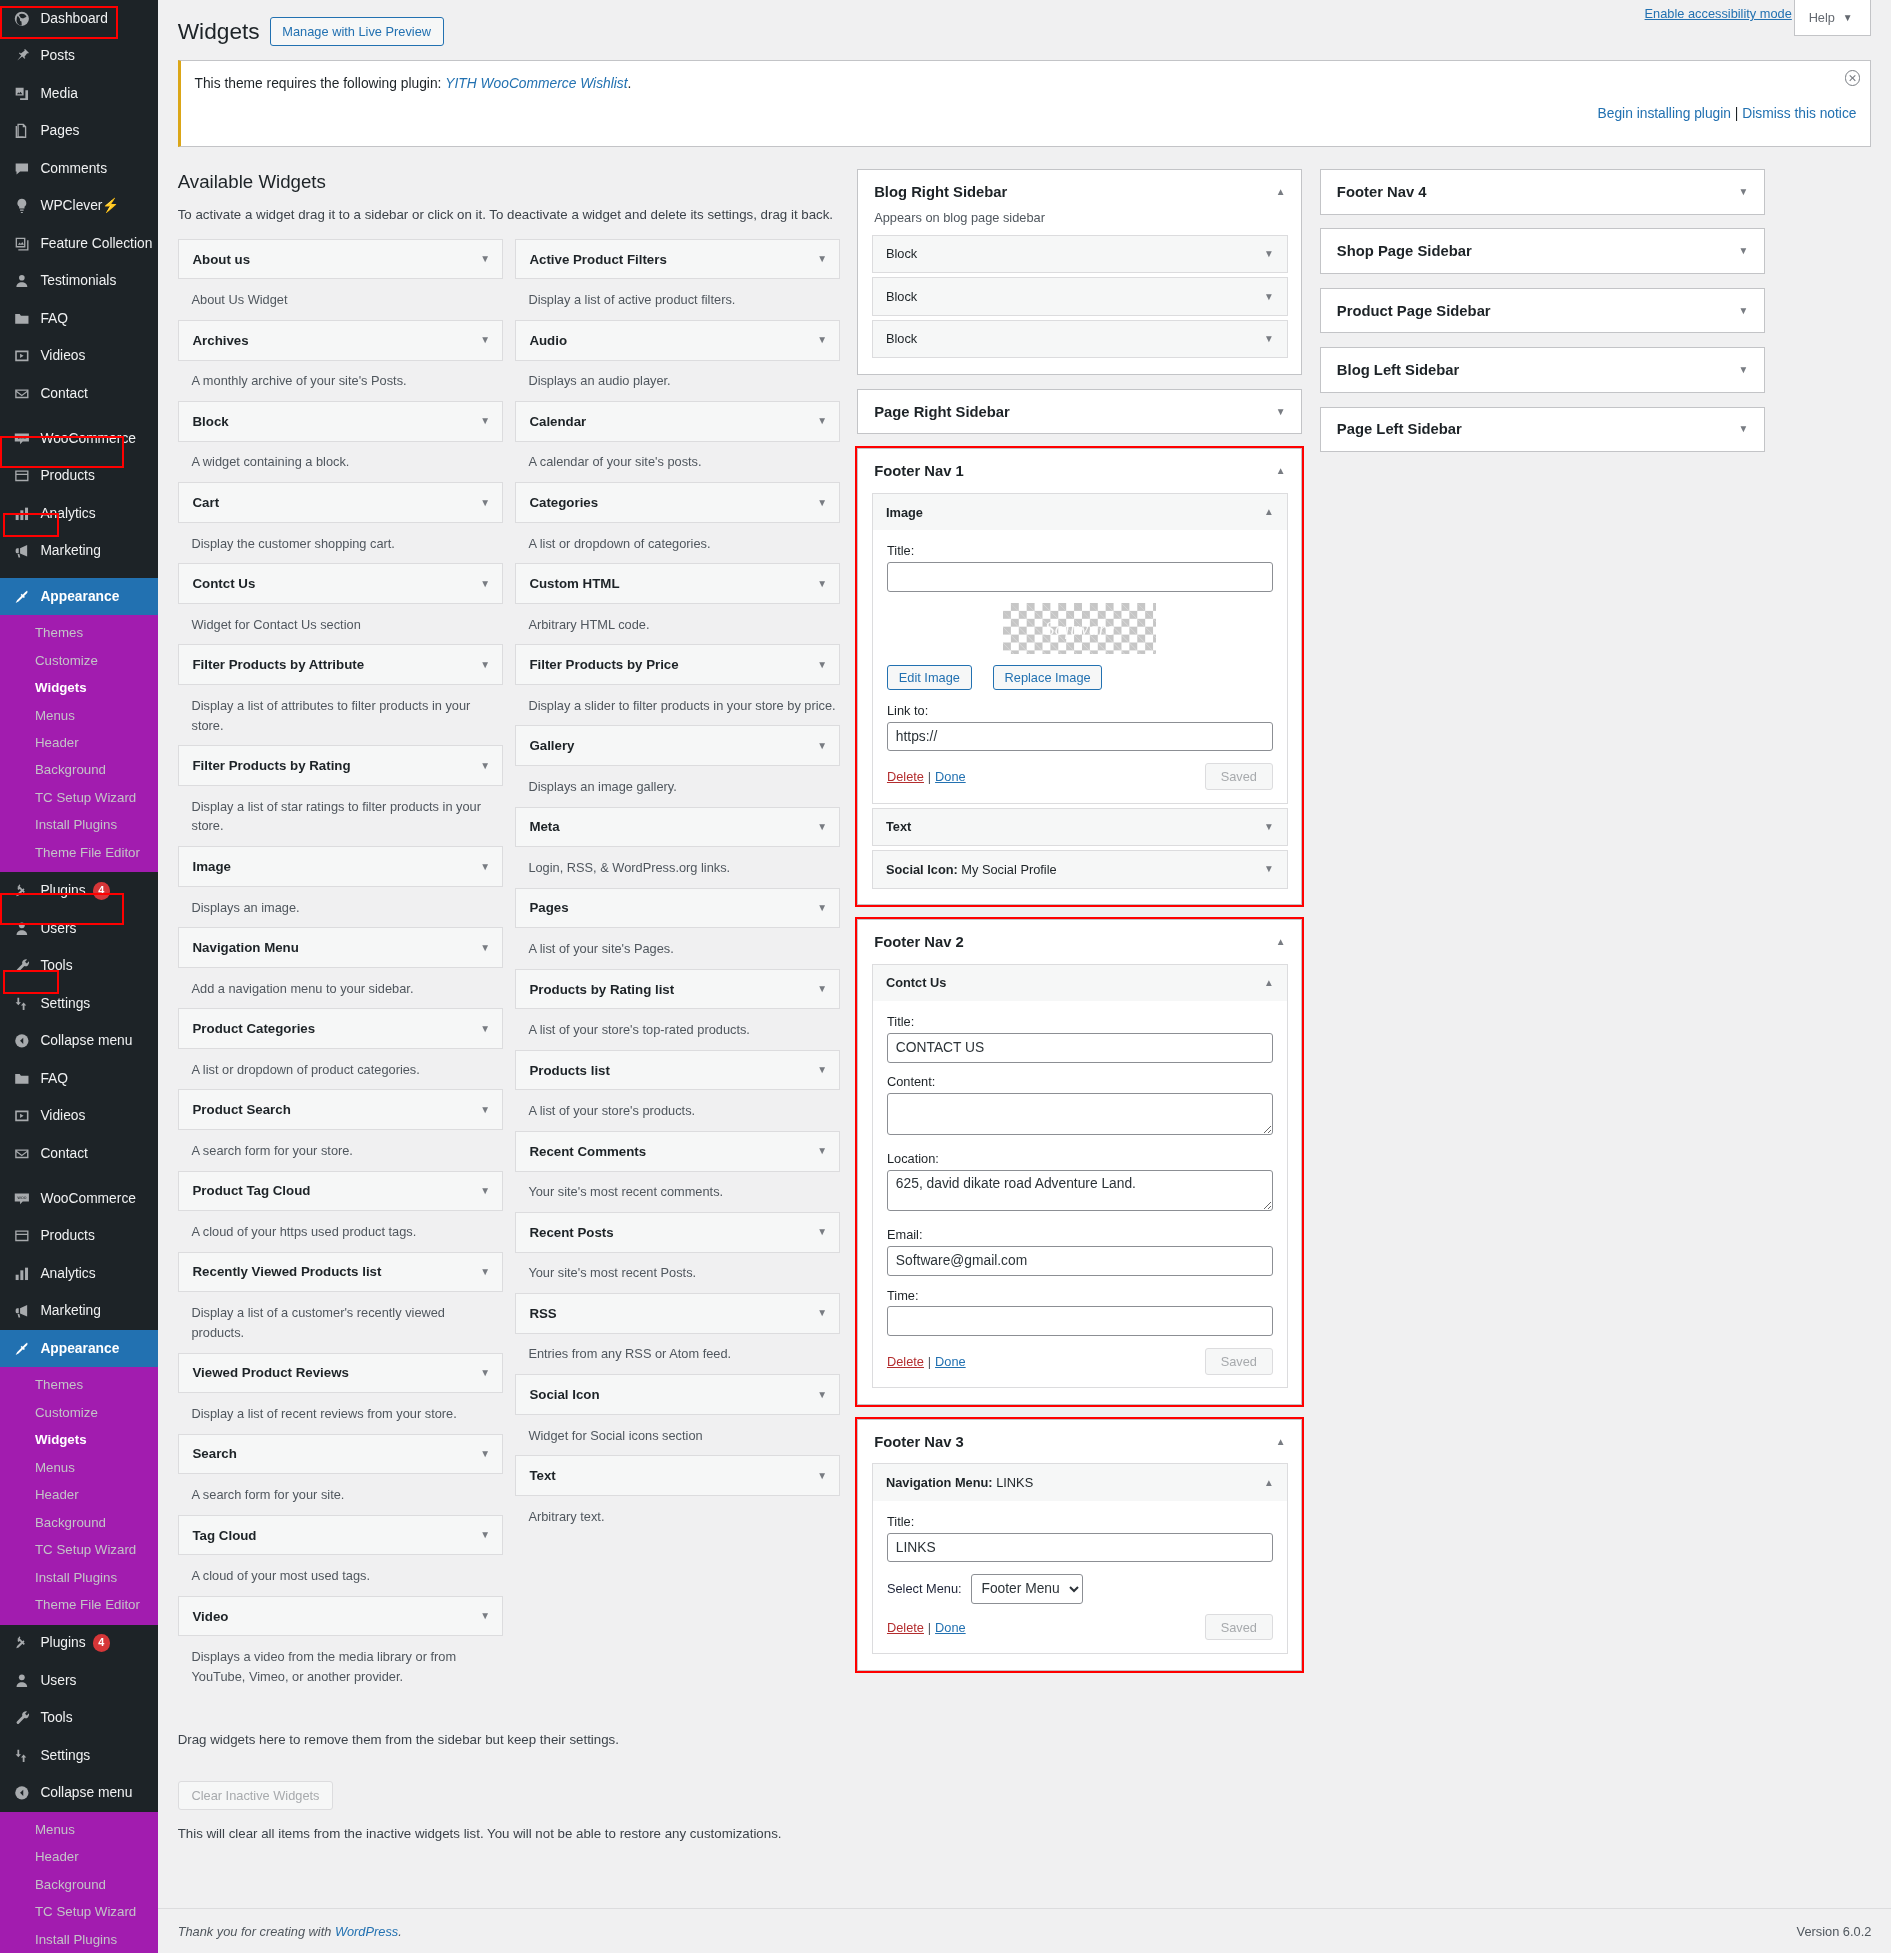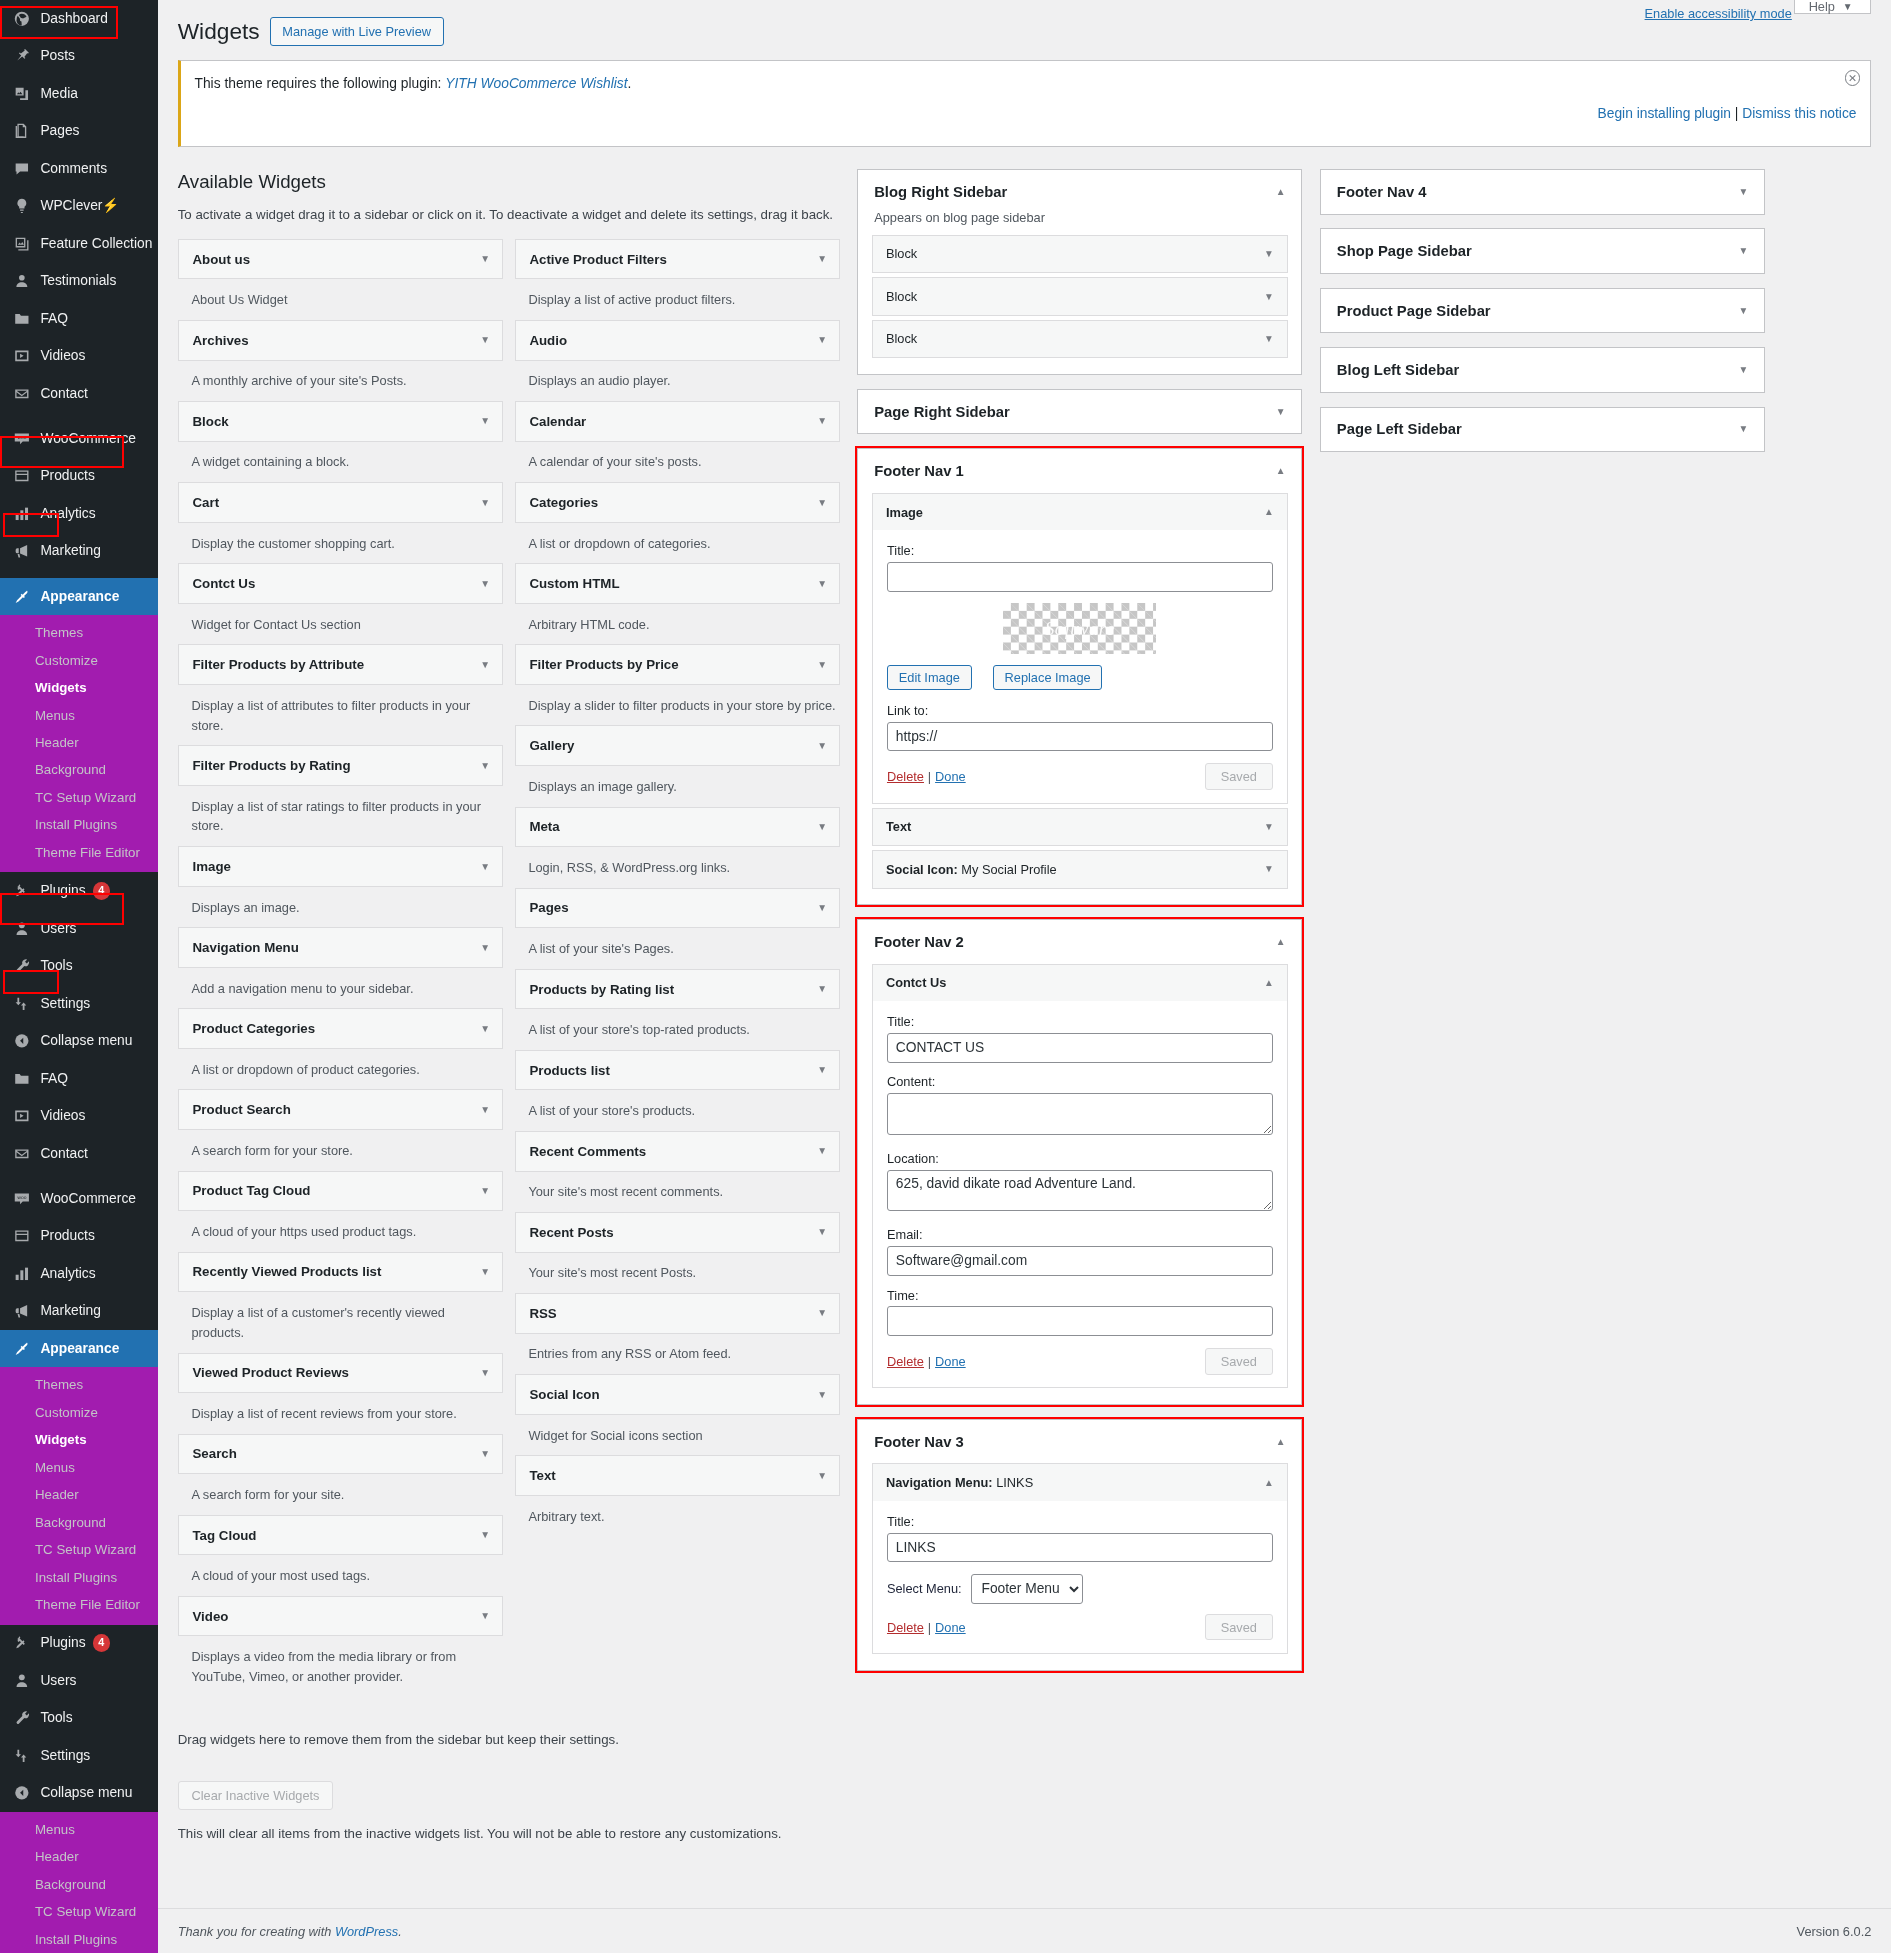--- a/index.html
+++ b/index.html
@@ -82,21 +82,21 @@
     display: flex; align-items: stretch; height: 27.6px; z-index: 20;
   }
   .acc-link {
     color: #2271b1; font-size: 12.8px; text-decoration: underline;
     align-self: center; margin-right: 2px; cursor: pointer;
   }
   .help-tab {
     background: #fff; border: 1px solid #c3c4c7; border-top: none;
     padding: 0 17.7px 0 13.8px; display: flex; align-items: center;
     font-size: 12.8px; color: #646970; cursor: pointer;
-    position: relative; height: 14px;
+    position: relative; height: 36px;
   }
   .help-tab .caret { margin-left: 7.9px; font-size: 9.9px; }
 
   .wrap { padding: 0 19.7px 0 19.7px; }
   .page-head {
     display: flex; align-items: center; gap: 9.9px;
     padding-top: 16.7px; padding-bottom: 5.9px;
   }
   h1.page-title {
     font-size: 22.7px; font-weight: 400; color: #1d2327; line-height: 1.3;

